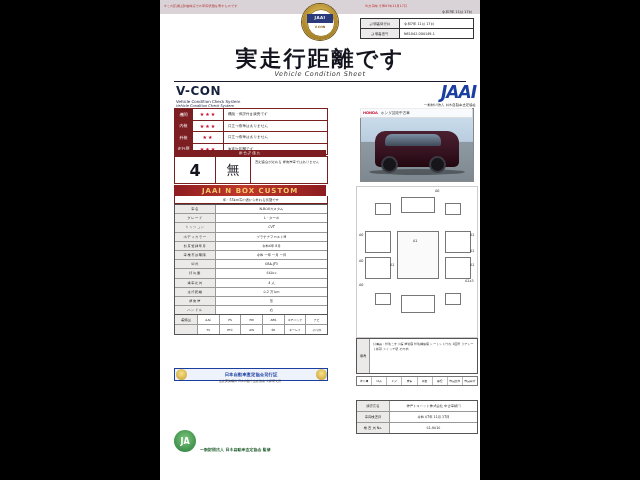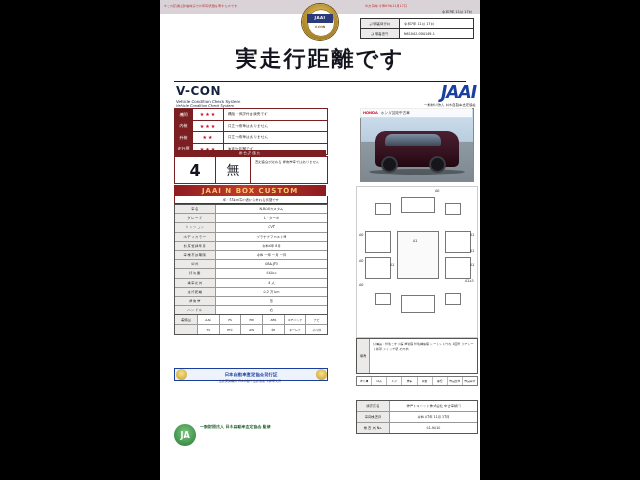--- a/index.html
+++ b/index.html
@@ -200,21 +200,21 @@
     flex:1;text-align:center;font-size:4.4px;font-weight:bold;color:#1b3fa0;
   }
   .assocsub{
     position:absolute;left:14px;top:379px;width:152px;
     font-size:3px;color:#333;text-align:center;
   }
 
   
   .greenfoot{
     position:absolute;left:14px;top:424px;width:152px;height:28px;
-    display:flex;align-items:flex-start;
+    display:flex;align-items:flex-end;
   }
   .greenfoot .gl{
     width:22px;height:22px;border-radius:50%;
     background:radial-gradient(circle at 50% 40%,#7ec67e,#237a35);
     color:#fff;font-size:8px;display:flex;align-items:center;justify-content:center;font-weight:bold;
   }
   .greenfoot .gt{margin-left:4px;font-size:4px;color:#1d5c2a;font-weight:bold;}
 
   
   .photo{
@@ -315,20 +315,21 @@
       <div class="k">証明書発行日</div>
       <div class="v">令和7年 11月 17日</div>
     </div>
     <div class="row">
       <div class="k">証明書番号</div>
       <div class="v">N61042-004149-1</div>
     </div>
   </div>
 
   <div class="title">実走行距離です</div>
+  <div class="subtitle">Vehicle Condition Sheet</div>
   <div class="titlerule"></div>
 
   <div class="vcon">
     <div class="big">V-CON</div>
     <div class="jp">Vehicle Condition Check System</div>
     <div class="en">Vehicle Condition Check System</div>
   </div>
 
   <div class="jaai">
     <div class="logo">JAAI</div>

